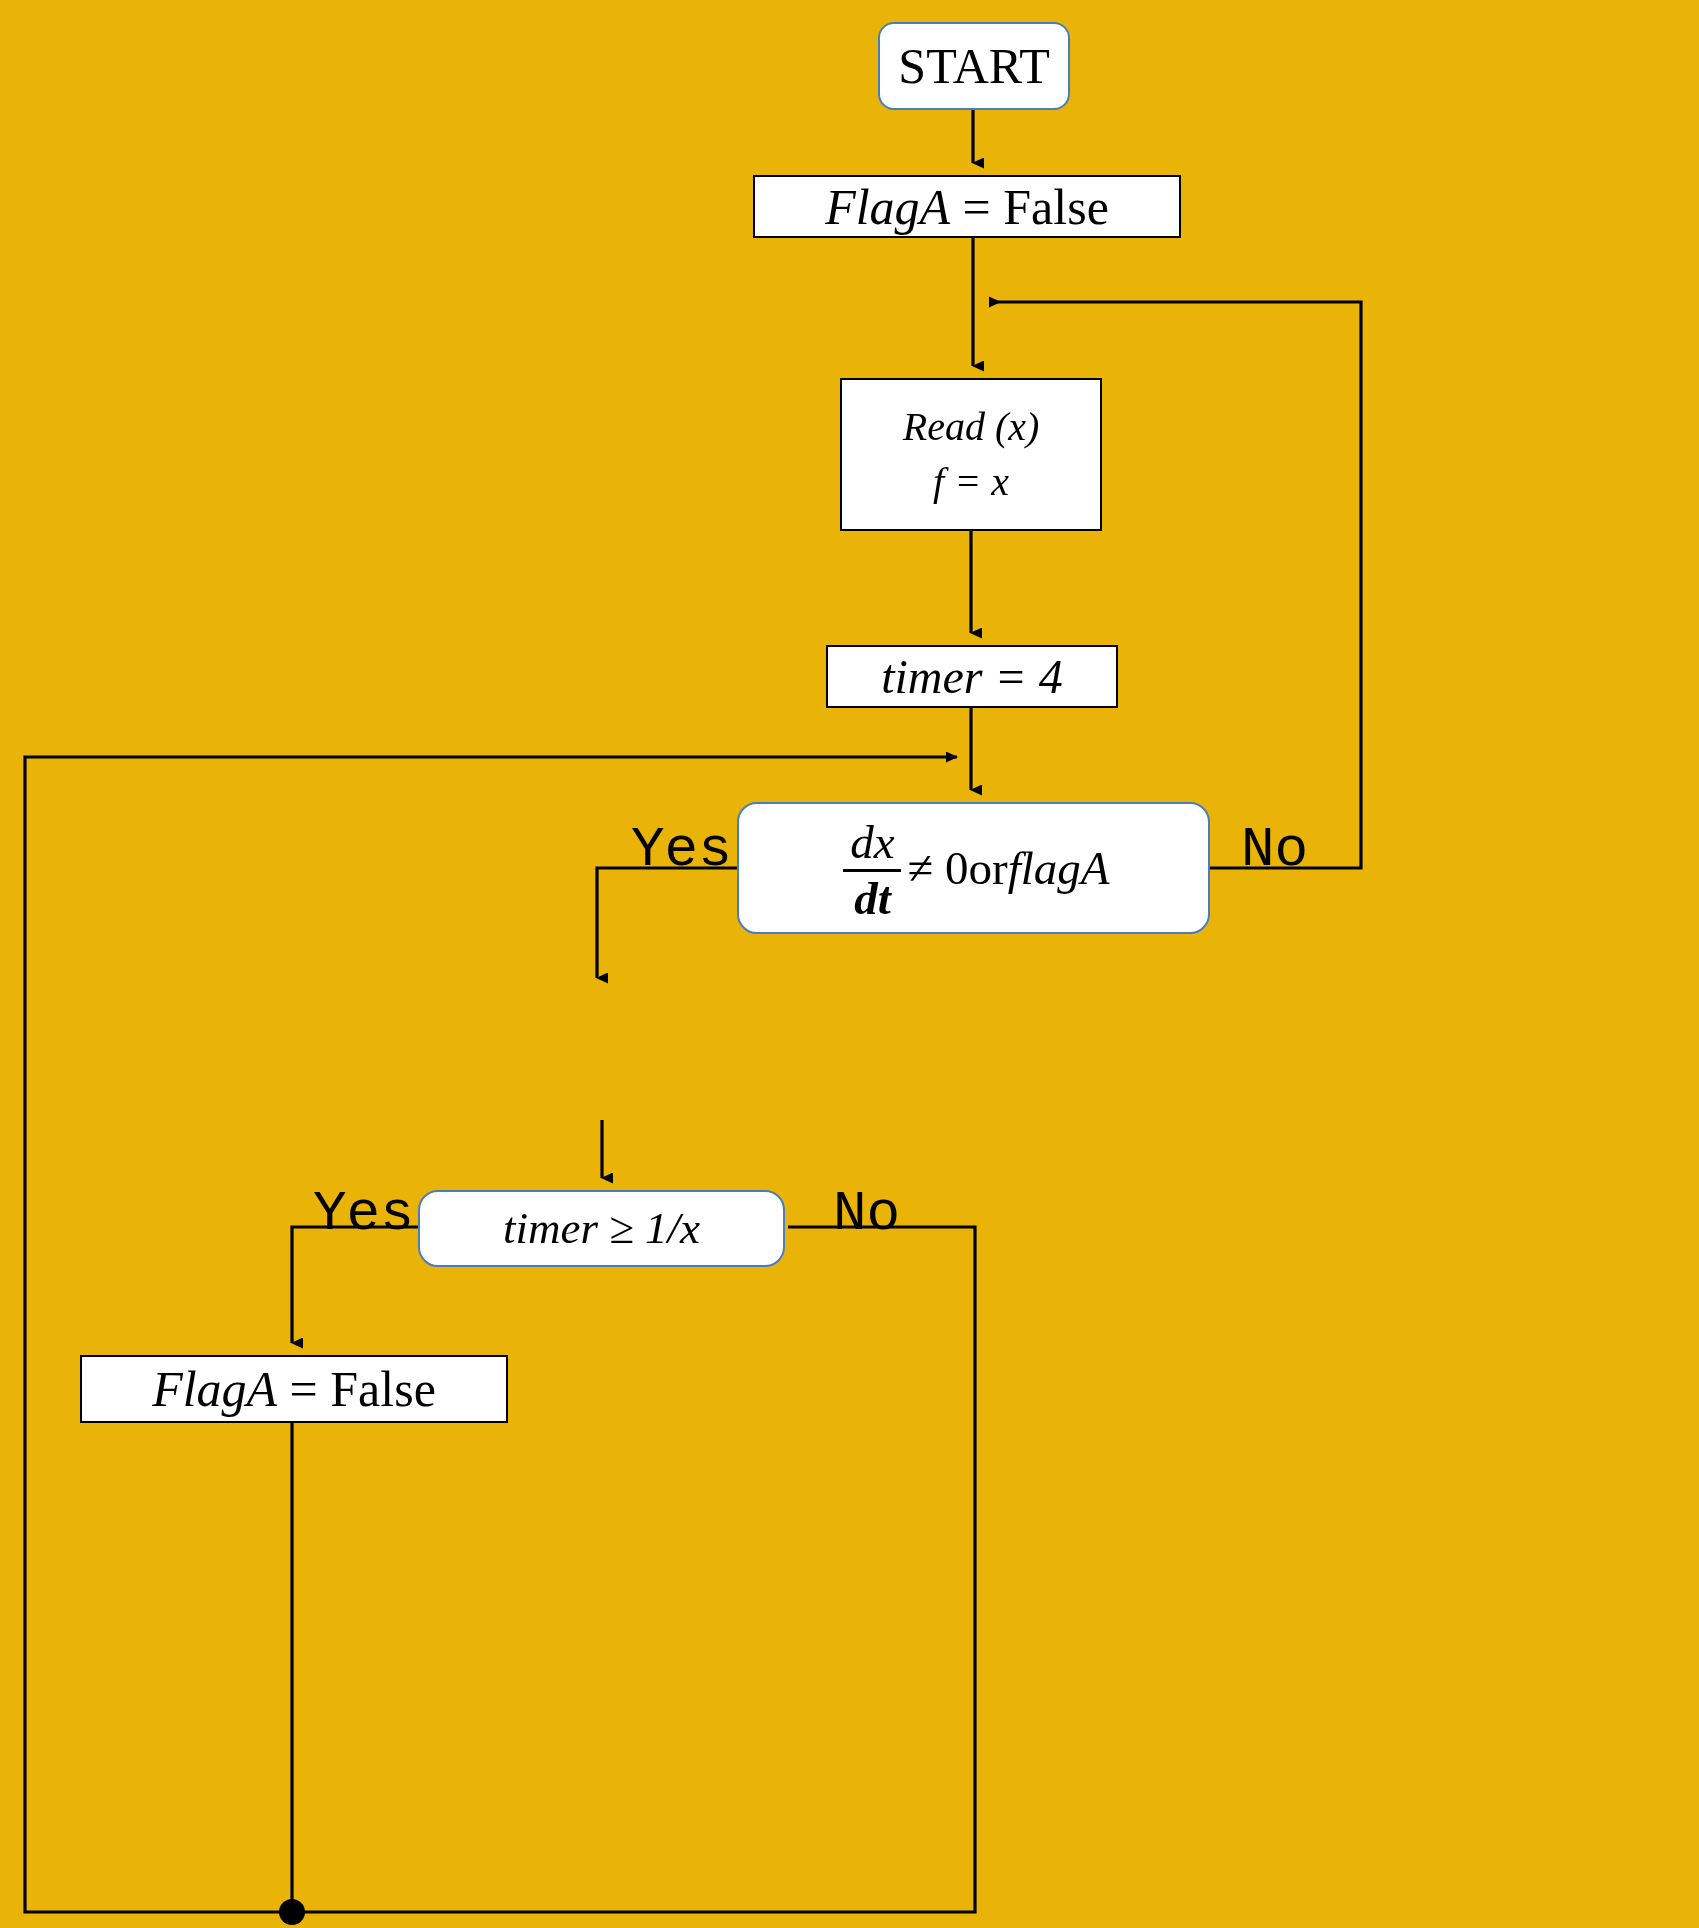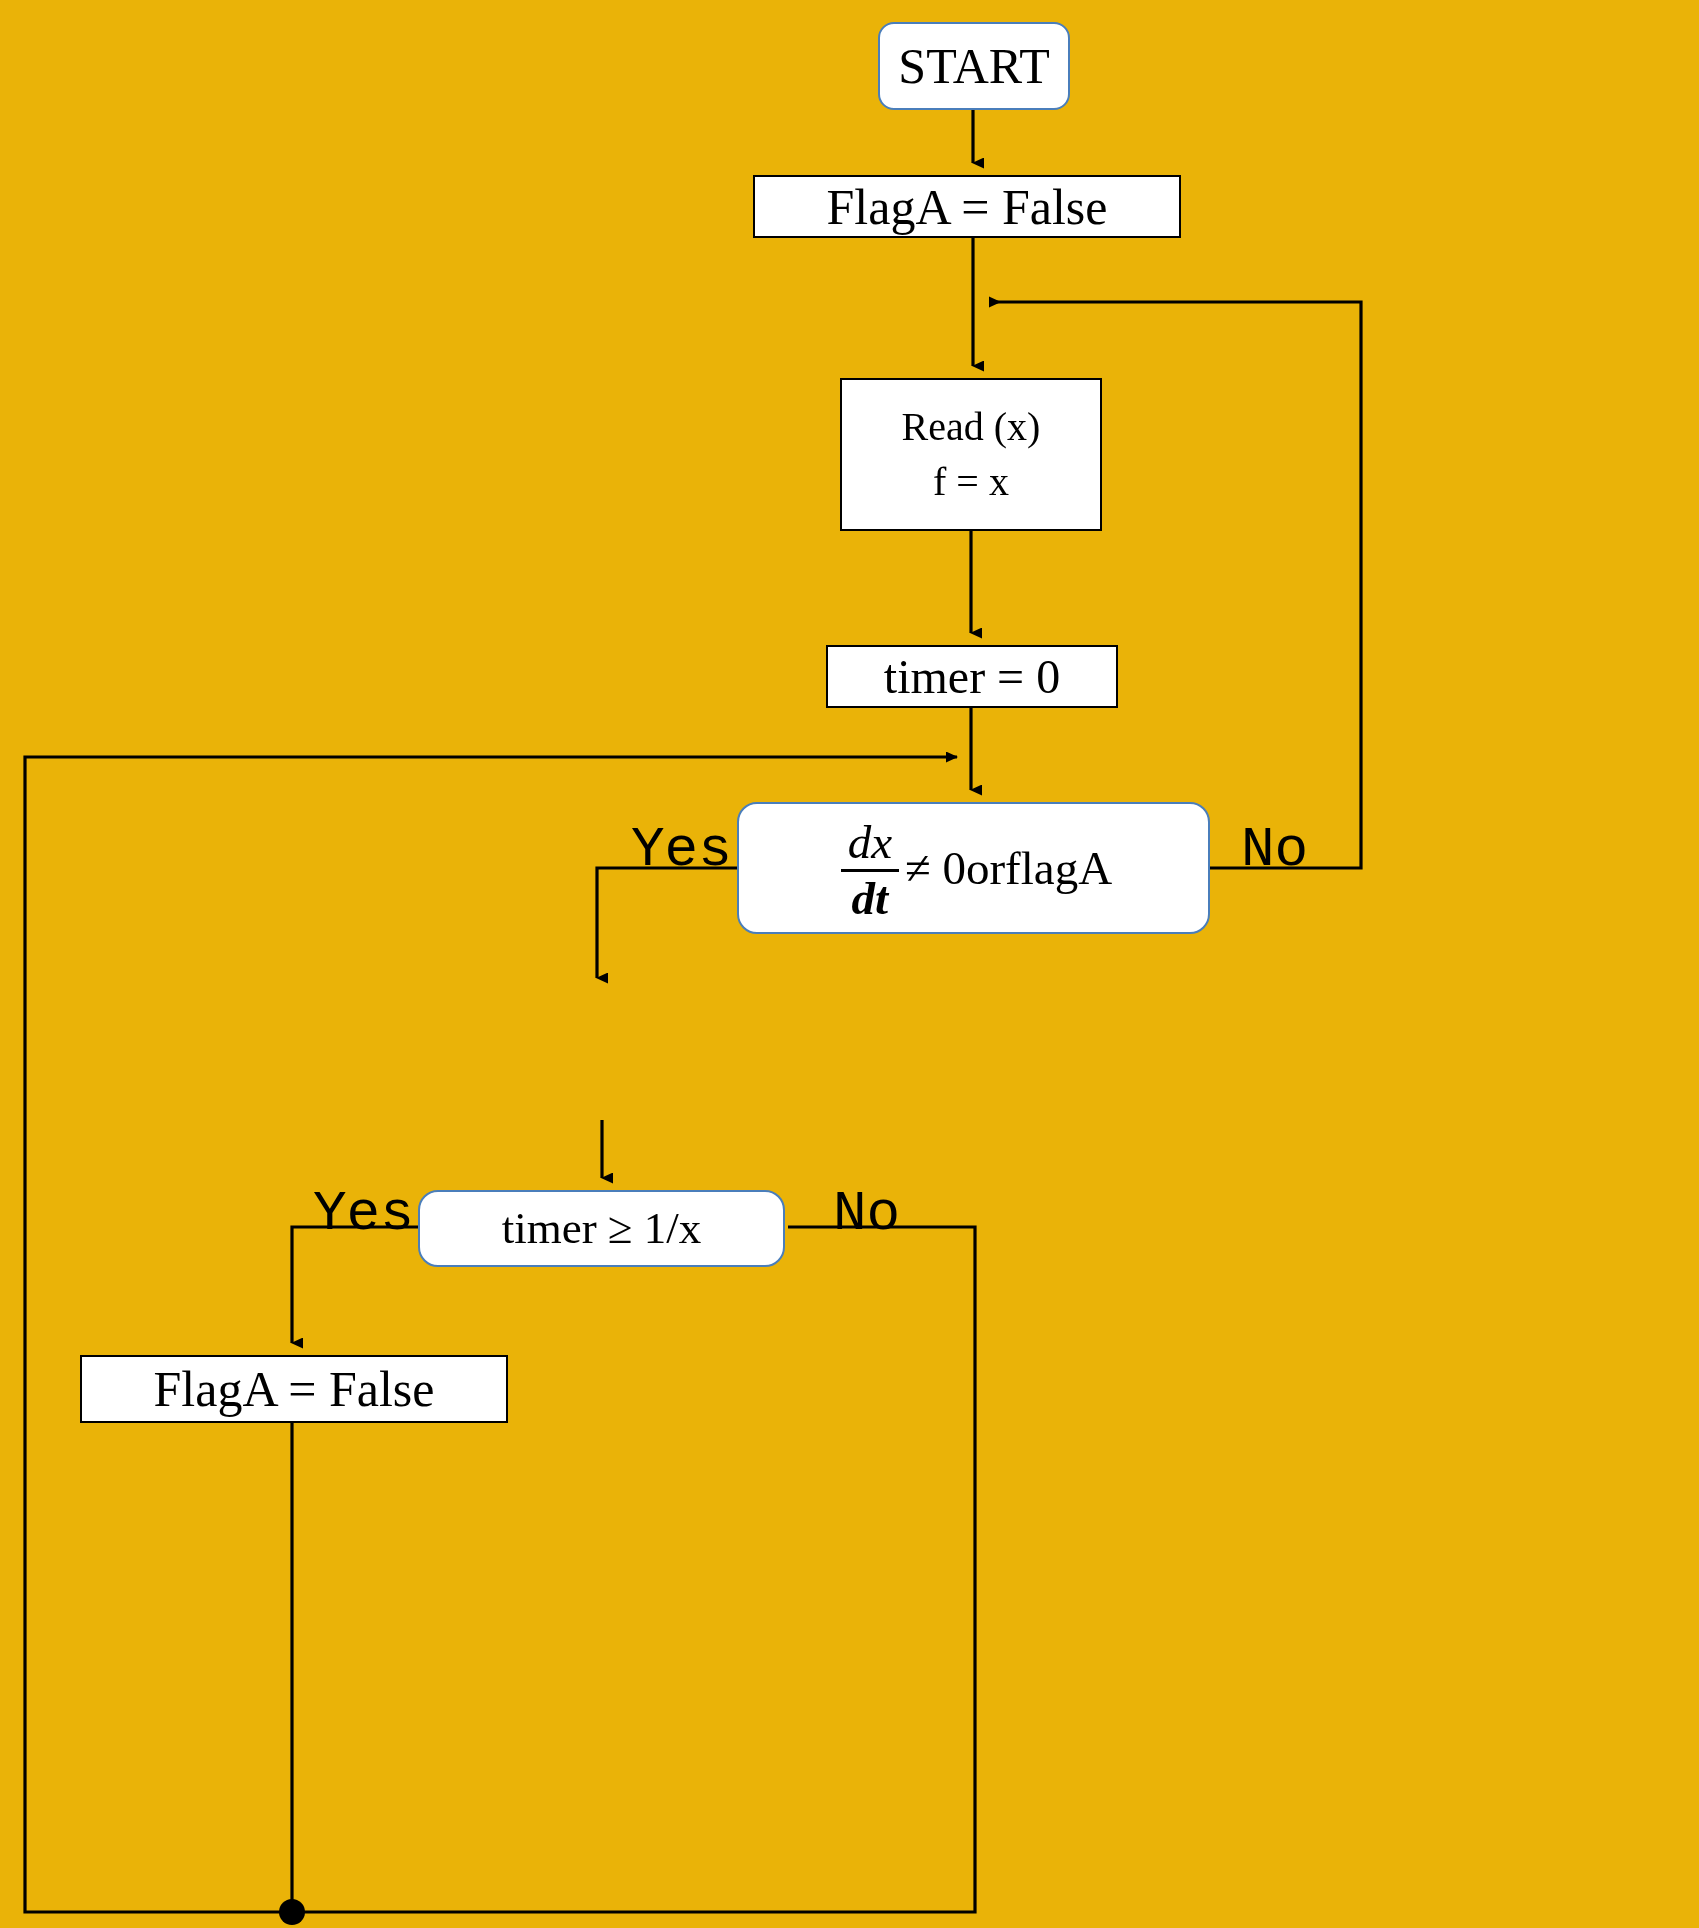--- a/index.html
+++ b/index.html
@@ -40,20 +40,21 @@
   }
   .node.terminal {
     border: 2.4px solid #4a7ebb;
     border-radius: 16px;
   }
   .node.decision {
     border: 2.4px solid #4a7ebb;
     border-radius: 20px;
   }
   .ital {
+    font-style: italic;
   }
   .up {
     font-style: normal;
   }
   .line {
     white-space: nowrap;
   }
   
   .edge-label {
     position: absolute;
@@ -154,21 +155,21 @@
   </div>
 
   <div class="node process" style="left:840px; top:378px; width:262px; height:153px; font-size:40px;">
     <span class="line">
       <span class="ital">Read</span><span class="ital"> (x)</span>
     </span>
     <span class="line ital" style="margin-top:10px;">f = x</span>
   </div>
 
   <div class="node process" style="left:826px; top:645px; width:292px; height:63px; font-size:48px;">
-    <span class="line ital">timer = 0</span>
+    <span class="line ital">timer = 4</span>
   </div>
 
   <div class="node decision" style="left:737px; top:802px; width:473px; height:132px; font-size:47px;">
     <div class="inline-row">
       <span class="frac">
         <span class="num">dx</span>
         <span class="bar"></span>
         <span class="den">dt</span>
       </span>
       <span class="up"> ≠ 0 </span>

